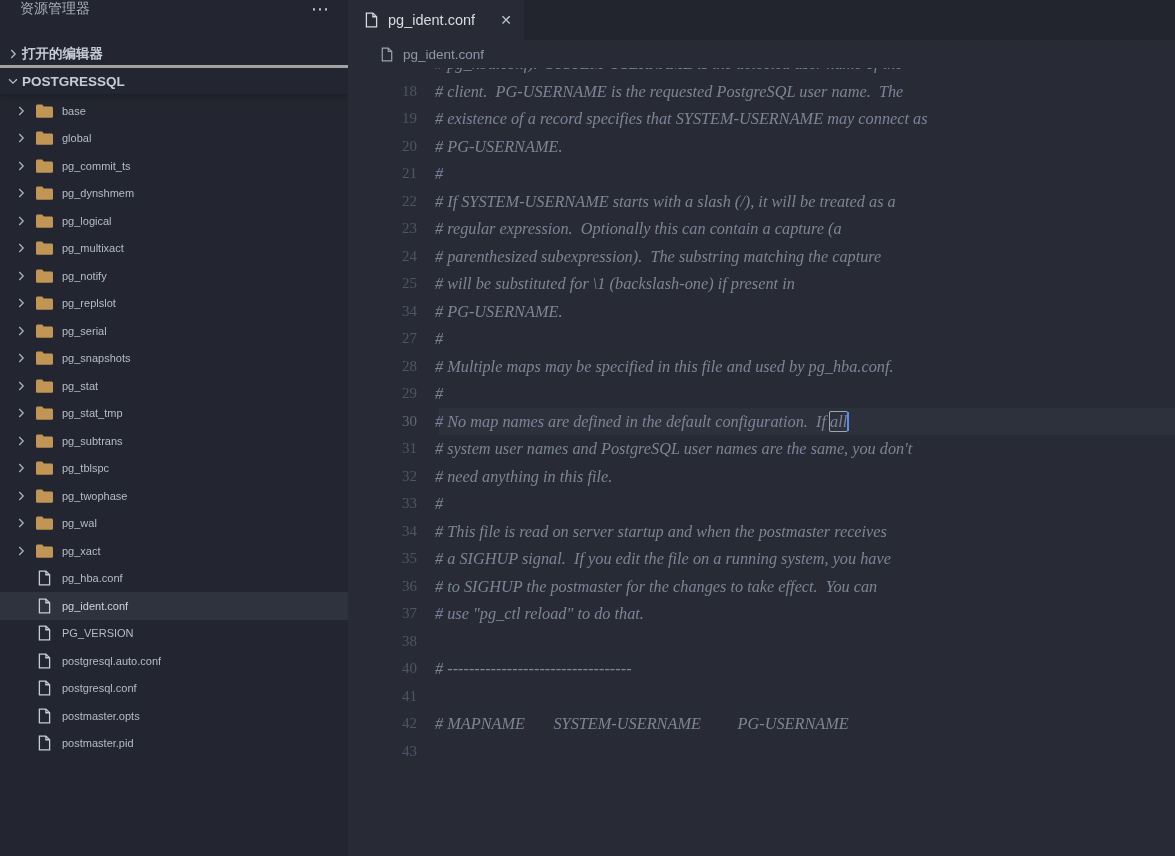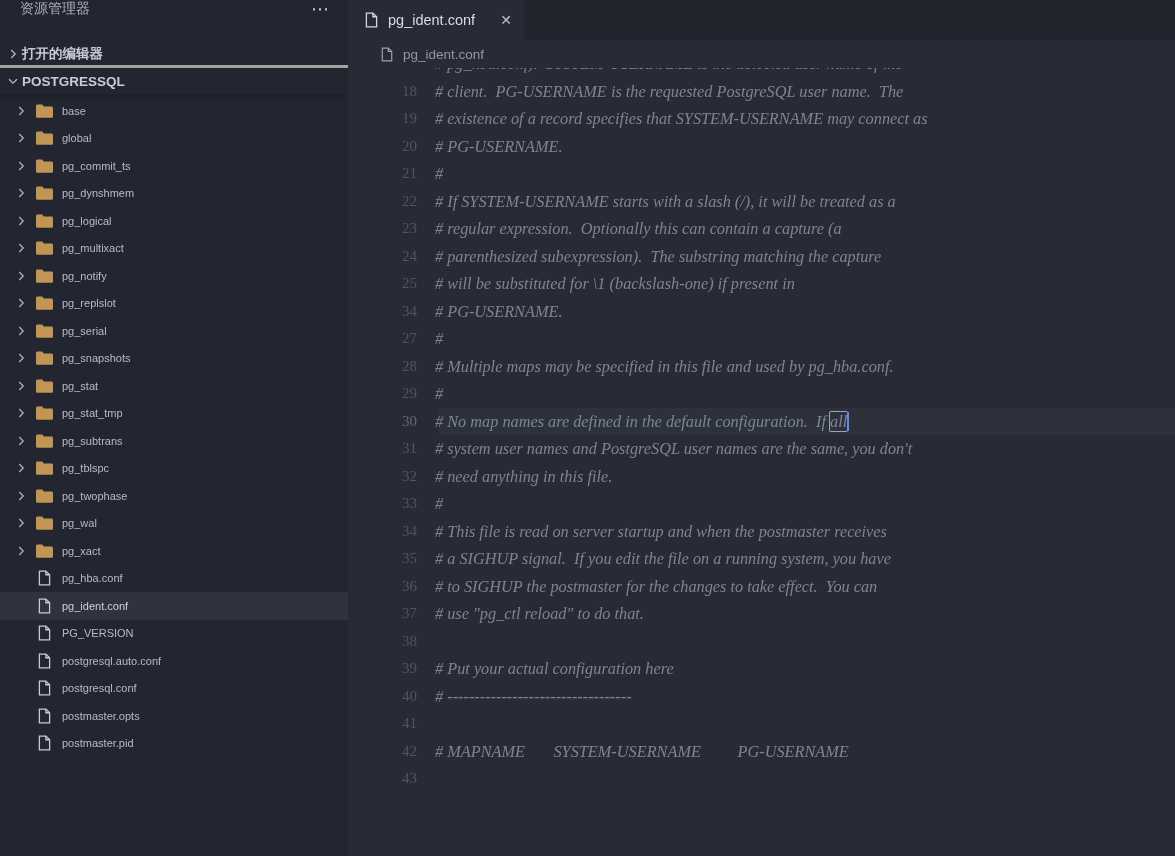--- a/index.html
+++ b/index.html
@@ -567,24 +567,20 @@
           <div class="code-row">
             <span class="gutter">37</span>
             <span class="ltext"># use "pg_ctl reload" to do that.</span>
           </div>
 
           <div class="code-row">
             <span class="gutter">38</span>
             <span class="ltext"></span>
           </div>
 
-          <div class="code-row">
-            <span class="gutter">39</span>
-            <span class="ltext"># Put your actual configuration here</span>
-          </div>
 
           <div class="code-row">
             <span class="gutter">40</span>
             <span class="ltext"># ----------------------------------</span>
           </div>
 
           <div class="code-row">
             <span class="gutter">41</span>
             <span class="ltext"></span>
           </div>

